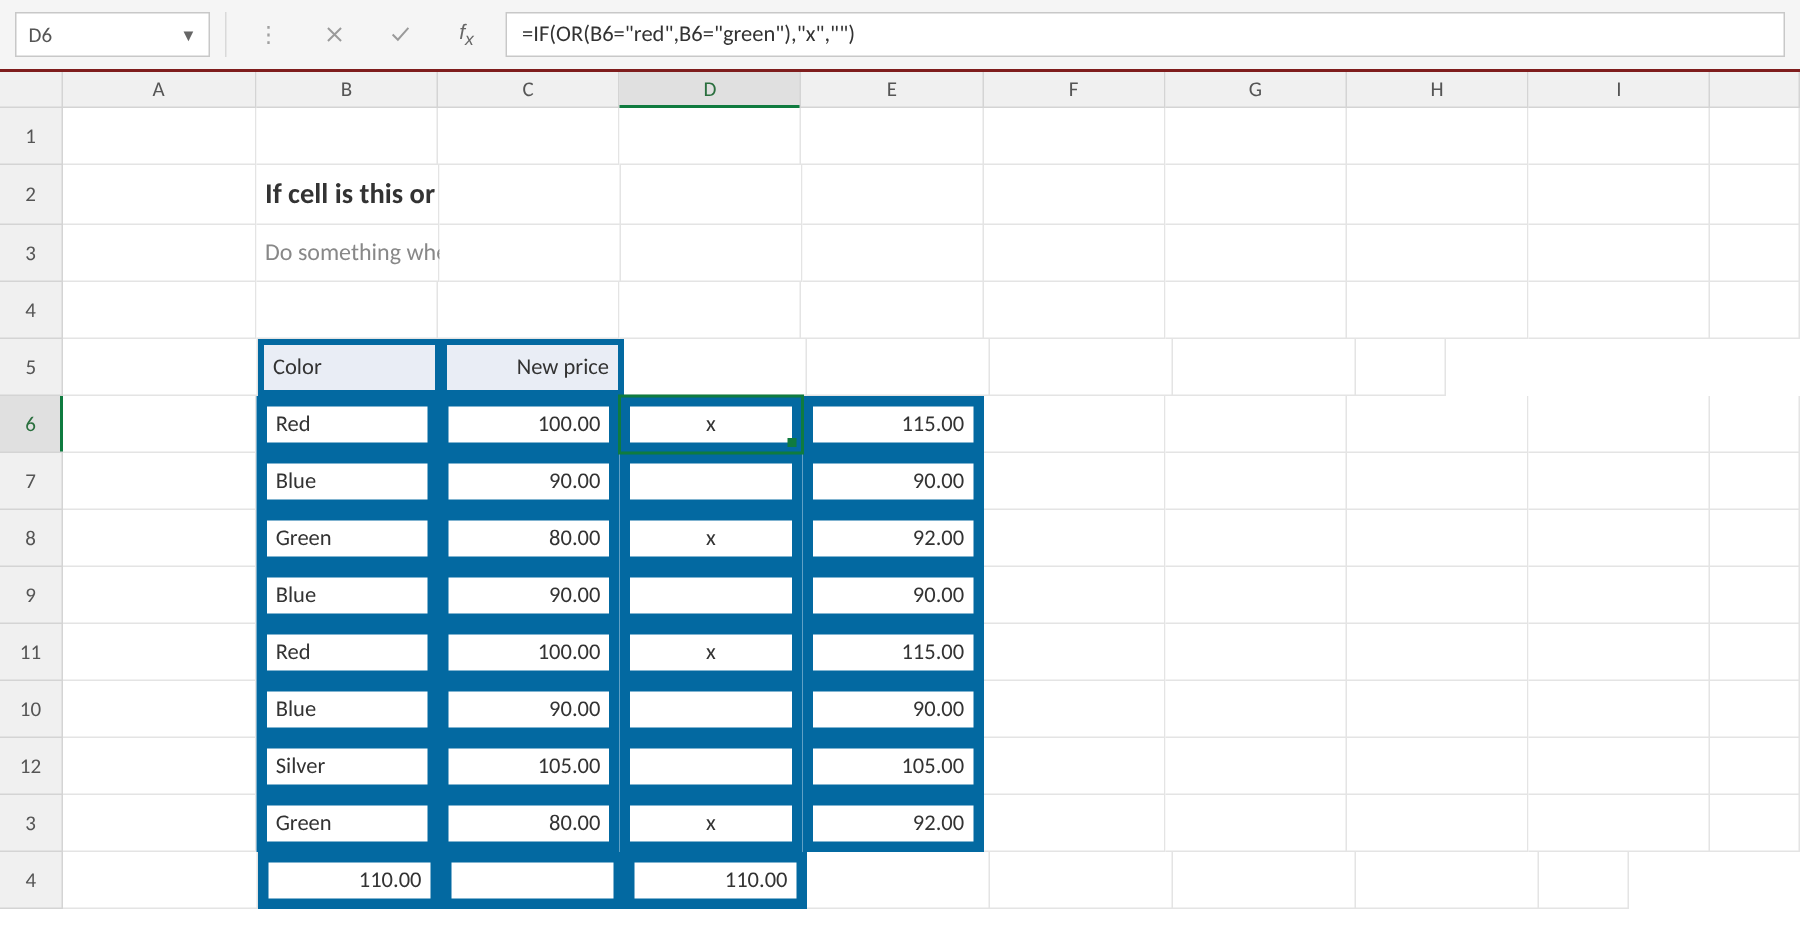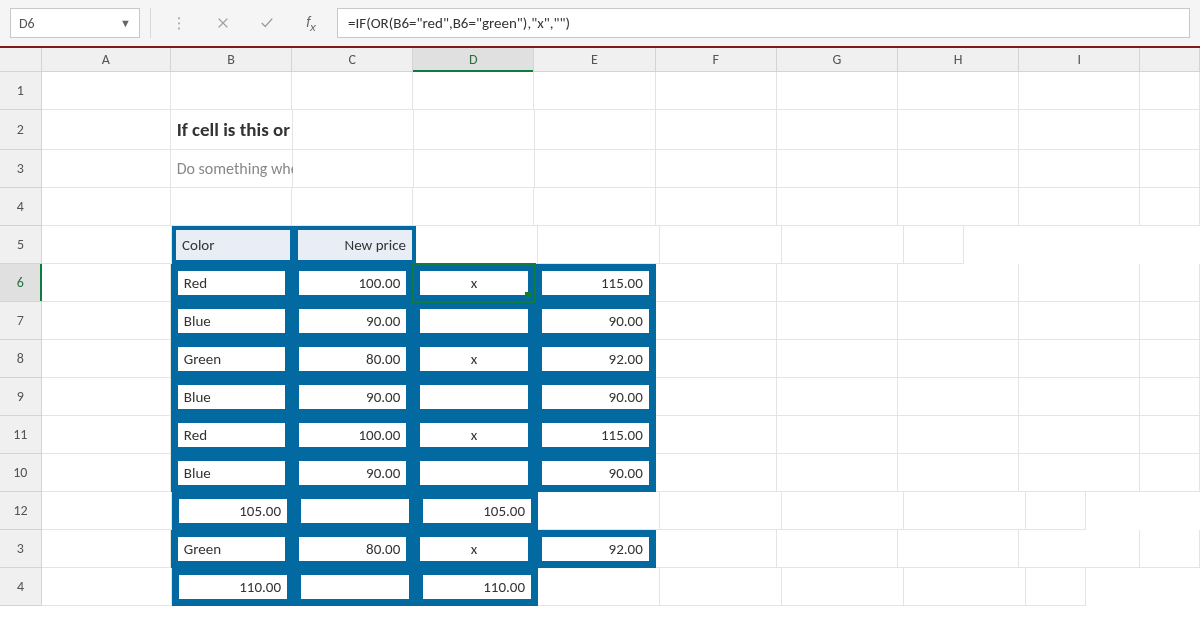--- a/index.html
+++ b/index.html
@@ -334,20 +334,21 @@
     <div class="cell wE tbl-cell num">90.00</div>
     <div class="cell wF"></div>
       <div class="cell wG"></div>
       <div class="cell wH"></div>
       <div class="cell wI"></div>
       <div class="cell wJ"></div>
   </div>
   <div class="row">
     <div class="row-h">12</div>
     <div class="cell wA"></div>
+    <div class="cell wB tbl-cell">Silver</div>
     <div class="cell wC tbl-cell num">105.00</div>
     <div class="cell wD tbl-cell ctr"></div>
     <div class="cell wE tbl-cell num">105.00</div>
     <div class="cell wF"></div>
       <div class="cell wG"></div>
       <div class="cell wH"></div>
       <div class="cell wI"></div>
       <div class="cell wJ"></div>
   </div>
   <div class="row">

